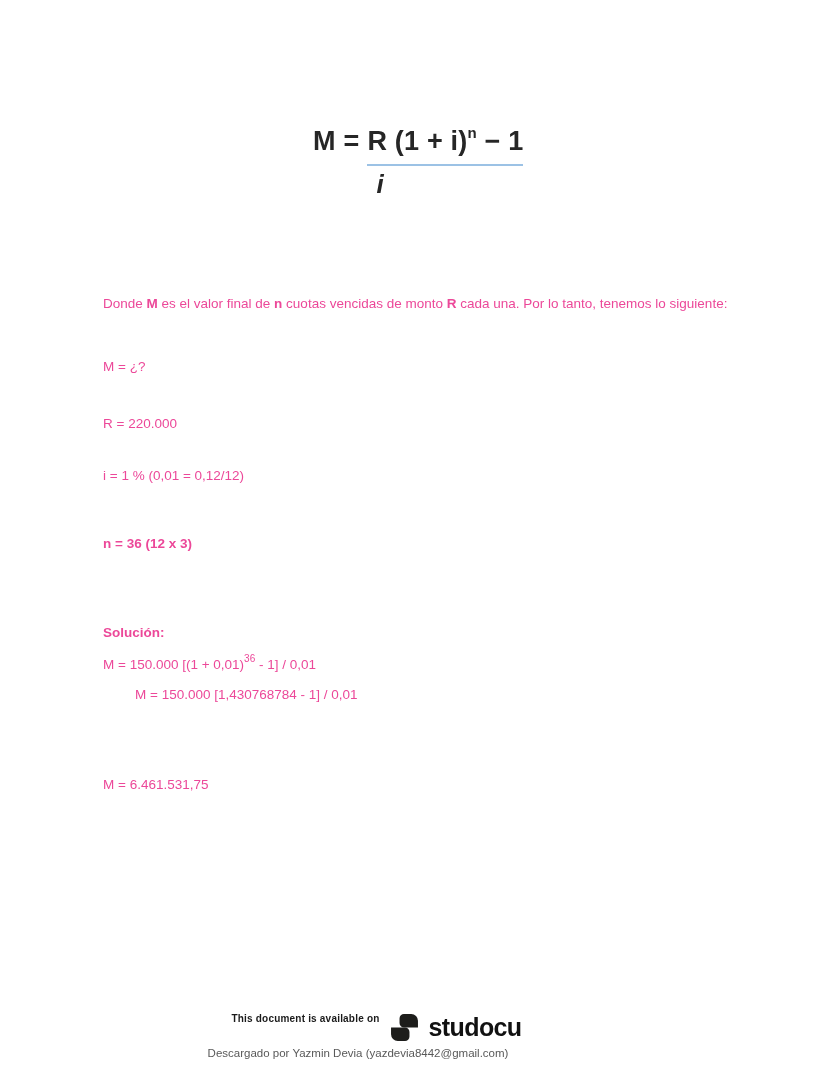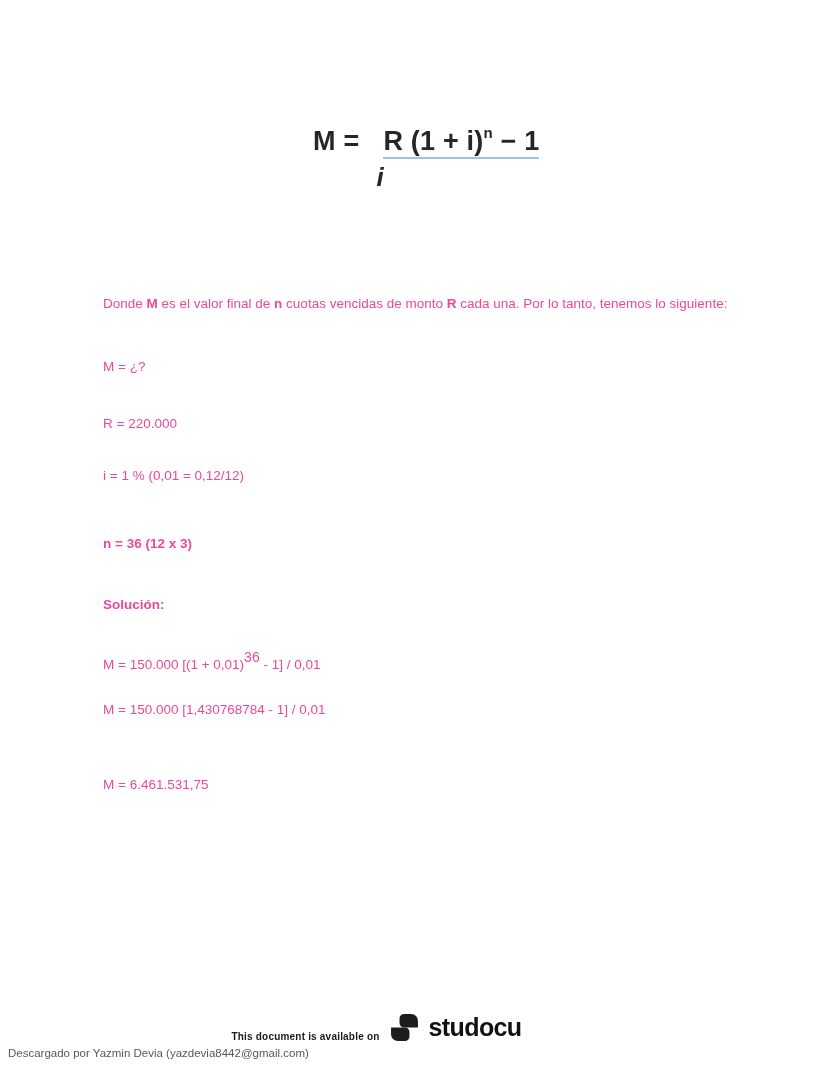--- a/index.html
+++ b/index.html
@@ -22,23 +22,23 @@
     align-items: flex-start;
     color: #262626;
     font-size: 27px;
     font-weight: 600;
     letter-spacing: 0.2px;
   }
   .f-lhs { white-space: pre; }
   .f-frac { margin-left: 8px; display: inline-block; }
   .f-num {
     display: block;
+    padding-bottom: 7px;
     border-bottom: 2px solid #9cc2e5;
     white-space: nowrap;
-    margin-left: 16px;
   }
   .f-num sup {
     font-size: 15px;
     position: relative;
     top: -2px;
     vertical-align: super;
     line-height: 0;
   }
   .f-den {
     display: block;
@@ -53,69 +53,69 @@
     position: absolute;
     left: 103px;
     font-size: 13.5px;
     line-height: 17px;
     color: #ec4899;
     white-space: nowrap;
   }
   .bodyline.wrapped { white-space: normal; width: 650px; }
   .bold { font-weight: bold; }
   .bodyline sup {
-    font-size: 14px;
+    font-size: 10px;
     position: relative;
     top: -1px;
     vertical-align: super;
     line-height: 0;
   }
 
   .pos-intro   { top: 281px; }
   .pos-mq      { top: 344px; }
   .pos-r       { top: 401px; }
   .pos-i       { top: 453px; }
   .pos-n       { top: 521px; font-weight: bold; }
-  .pos-sol     { top: 582px; font-weight: bold; }
+  .pos-sol     { top: 610px; font-weight: bold; }
   .pos-calc1   { top: 642px; }
-  .pos-calc2   { top: 687px; }
+  .pos-calc2   { top: 672px; margin-left: 32px; }
   .pos-calc3   { top: 763px; margin-top: 13px; }
   .pos-outro   { top: 820px; }
 
   
   .footer-row {
     position: absolute;
     top: 1013px;
     left: 0;
     width: 753px;
     display: flex;
     justify-content: center;
-    align-items: flex-end;
+    align-items: flex-start;
     gap: 10px;
   }
   .available {
     font-size: 10px;
     font-weight: bold;
     color: #1a1a1a;
     letter-spacing: 0.2px;
   }
   .brand-icon { width: 29px; height: 29px; display: block; }
   .brand-word {
     font-size: 25px;
     font-weight: 700;
     color: #111111;
     letter-spacing: -0.6px;
     font-family: "Liberation Sans", sans-serif;
   }
   .downloaded {
     position: absolute;
     top: 1047px;
-    left: 8px;
+    left: 0;
     width: 716px;
-    text-align: left;
+    text-align: center;
     font-size: 11.5px;
     color: #595959;
   }
 </style>
 </head>
 <body>
 
 <div class="page">
 
   <div class="formula">

